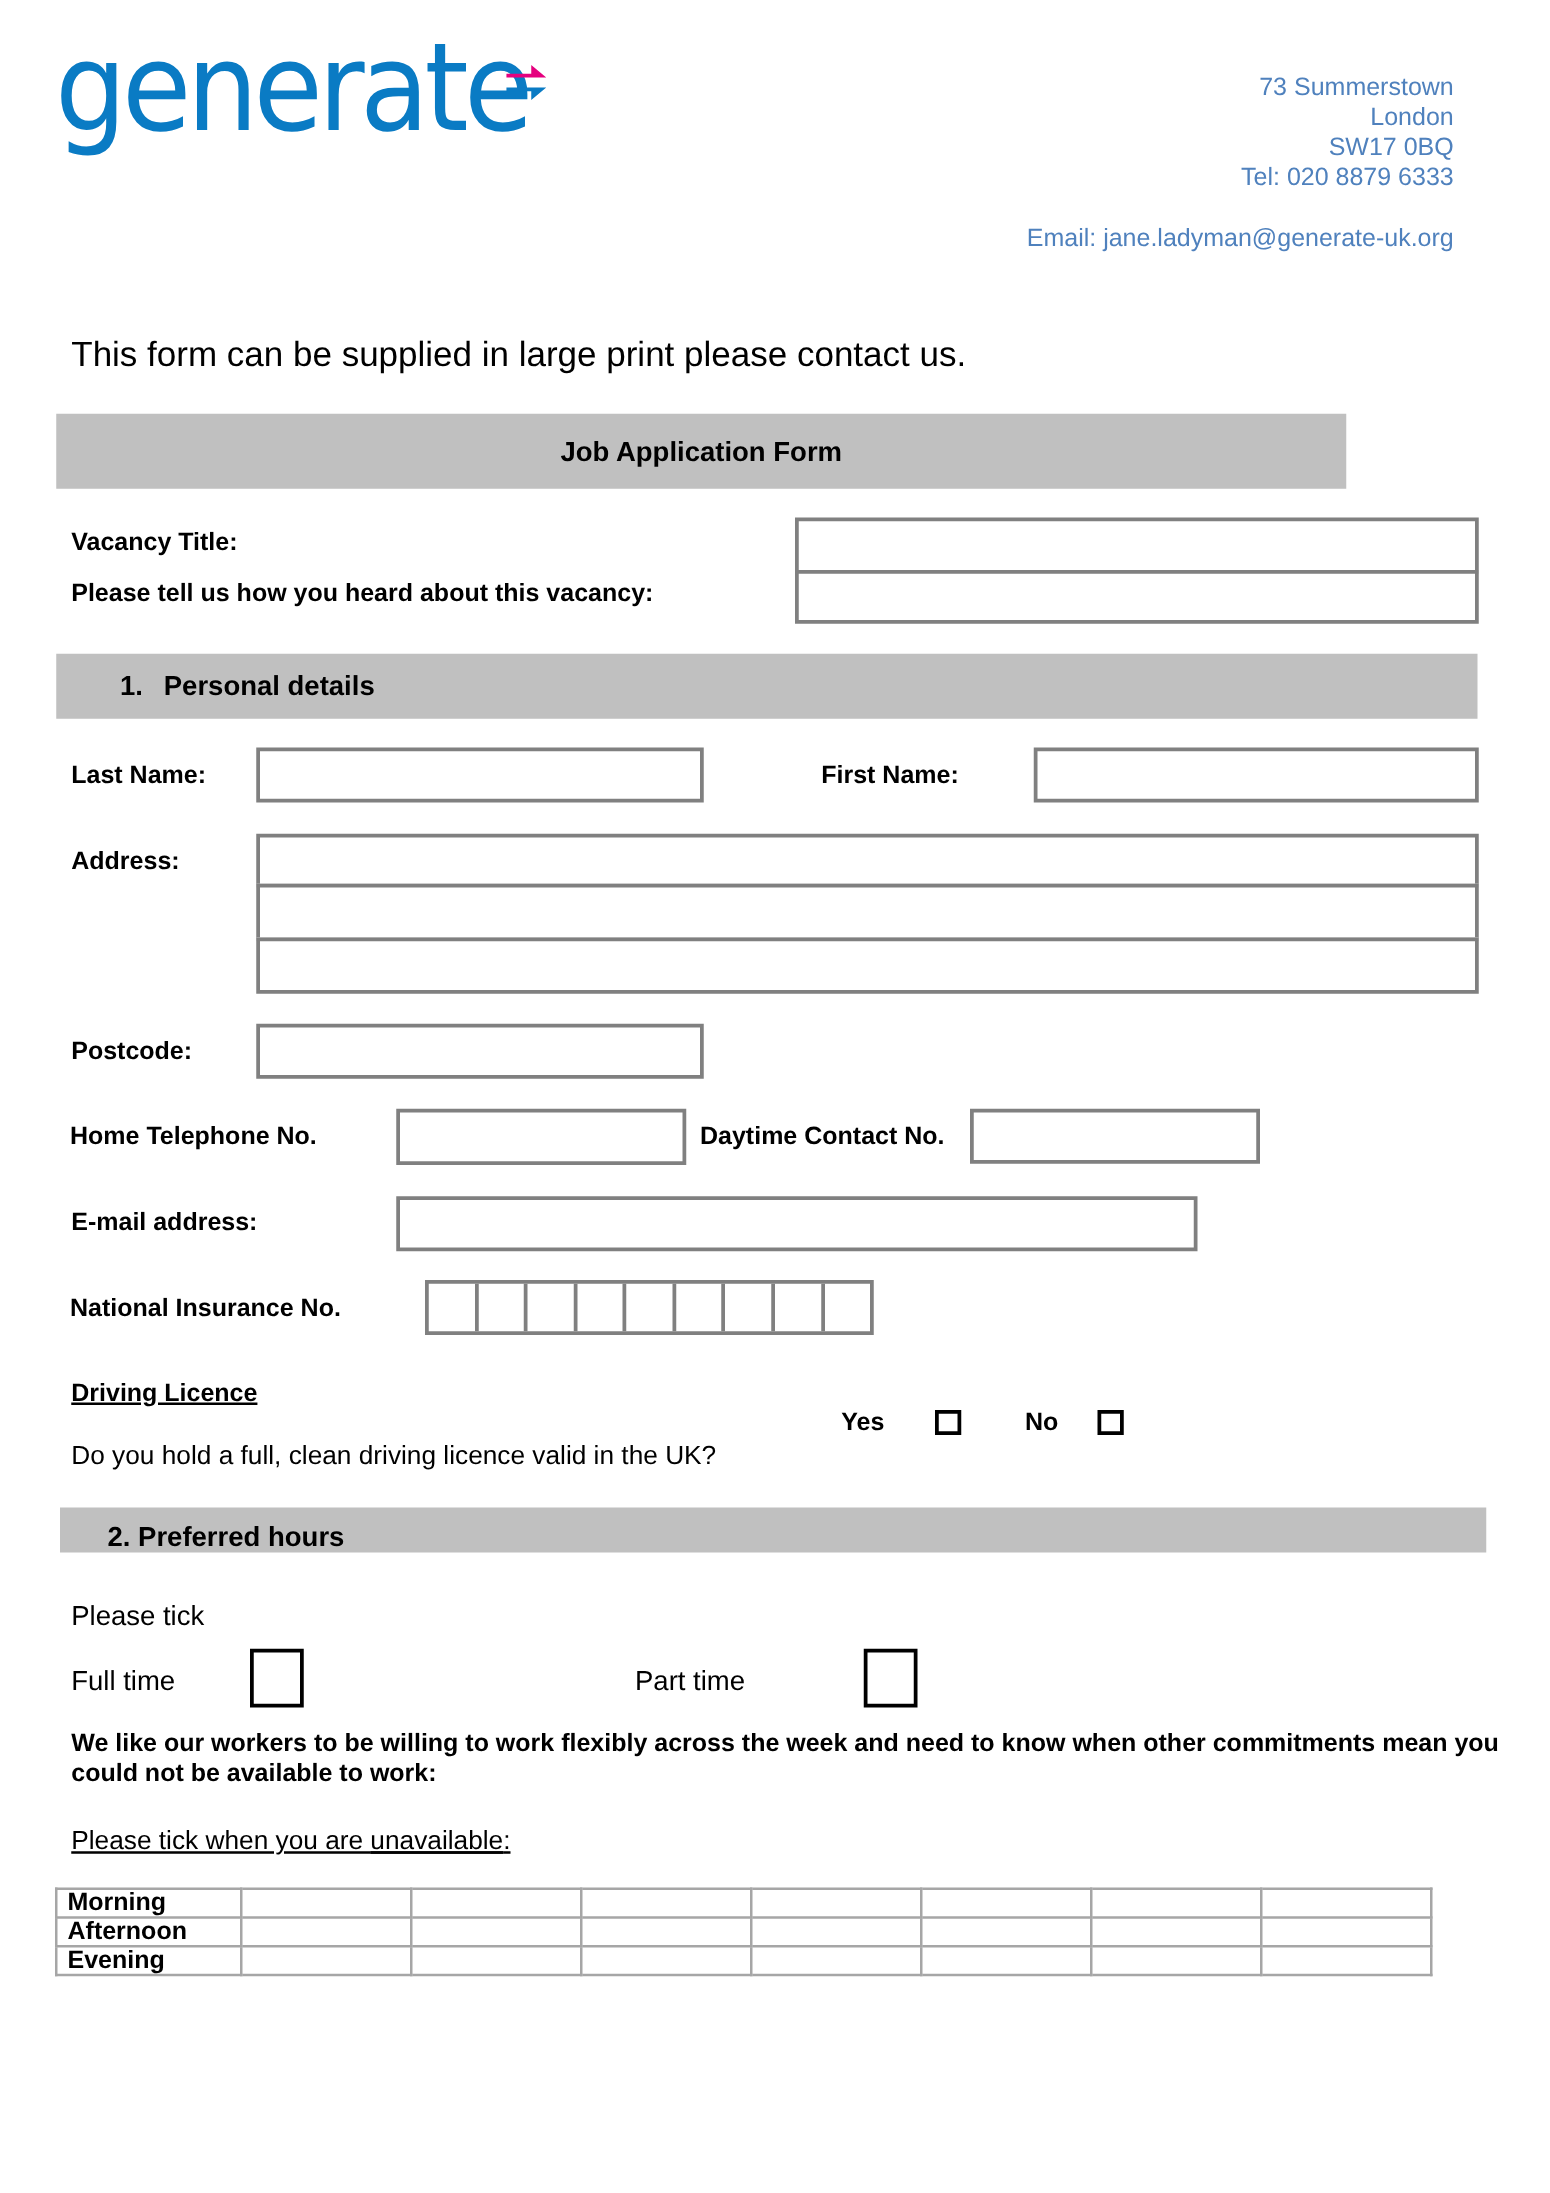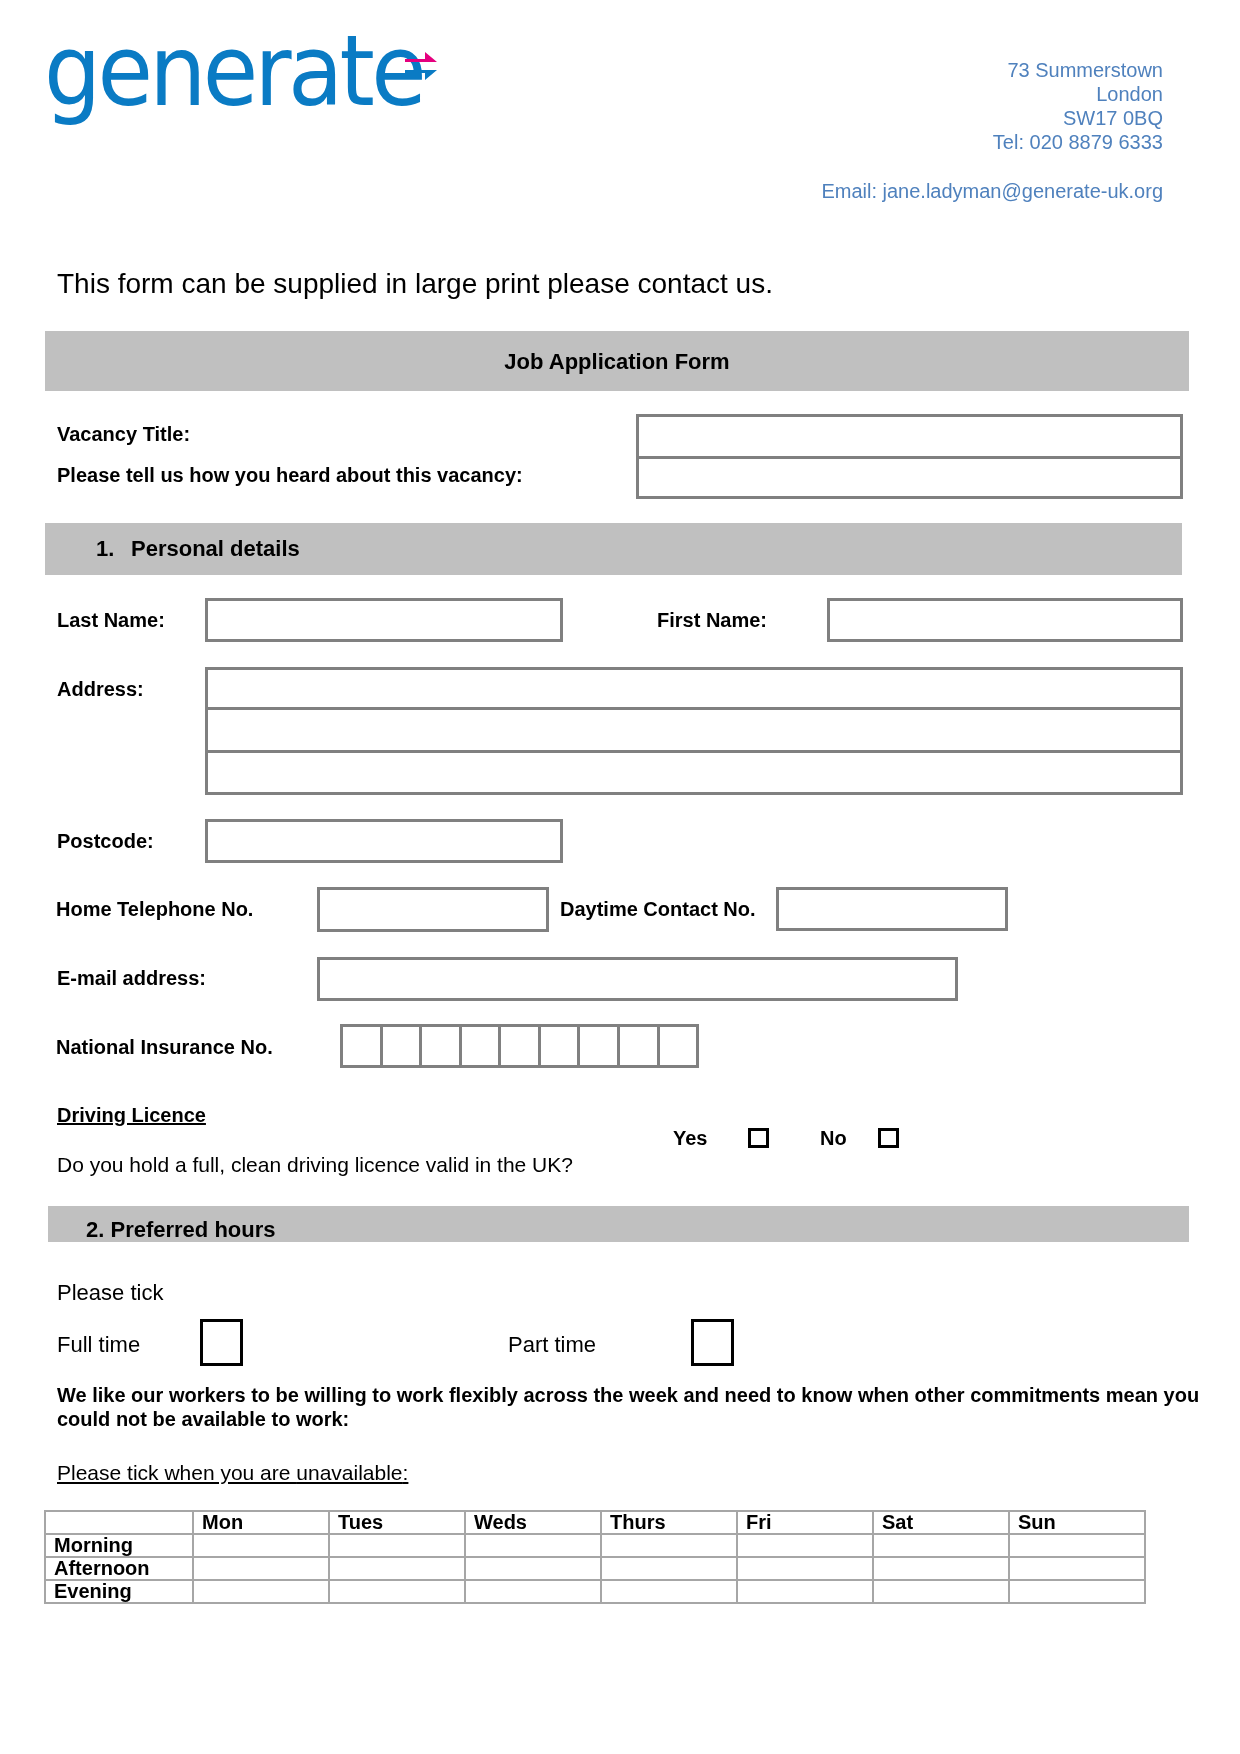--- a/index.html
+++ b/index.html
@@ -35,21 +35,21 @@
 </svg>
 
 <div class="contact" style="top:58px;margin-left:16px;">73 Summerstown</div>
 <div class="contact" style="top:82px;">London</div>
 <div class="contact" style="top:106px;">SW17 0BQ</div>
 <div class="contact" style="top:130px;">Tel: 020 8879 6333</div>
 <div class="contact" style="top:179px;">Email: jane.ladyman@generate-uk.org</div>
 
 <div class="notice">This form can be supplied in large print please contact us.</div>
 
-<div class="bar" style="left:45px; top:331px; width:1144px; height:60px;">
+<div class="bar" style="left:45px; top:331px; width:1032px; height:60px;">
   <div class="bar-title" style="left:0; right:0; top:18px; text-align:center;">Job Application Form</div>
 </div>
 
 <div class="lbl" style="left:57px; top:423px;">Vacancy Title:</div>
 <div class="lbl" style="left:57px; top:464px;">Please tell us how you heard about this vacancy:</div>
 <div class="box" style="left:636px; top:414px; width:547px; height:45px;"></div>
 <div class="box" style="left:636px; top:456px; width:547px; height:43px;"></div>
 
 <div class="bar" style="left:45px; top:523px; width:1137px; height:52px;">
   <div class="bar-title" style="left:51px; top:13px;">1.</div>
@@ -107,30 +107,20 @@
 <div class="txt" style="left:508px; top:1332px; font-size:22px;">Part time</div>
 <div class="chk" style="left:691px; top:1319px; width:43px; height:47px;"></div>
 
 <div class="lbl" style="left:57px; top:1383px; width:1150px; white-space:normal; line-height:24px; font-size:20px;">We like our workers to be willing to work flexibly across the week and need to know when other commitments mean you could not be available to work:</div>
 
 <div class="txt" style="left:57px; top:1461px;text-decoration:underline;"><span>Please tick when you are </span><span class="u">unavailable</span><span>:</span></div>
 
 <table class="hours">
   <tbody id="hours-body">
       <tr>
-        <td class="rowh"></td>
-        <td class="day">Mon</td>
-        <td class="day">Tues</td>
-        <td class="day">Weds</td>
-        <td class="day">Thurs</td>
-        <td class="day">Fri</td>
-        <td class="day">Sat</td>
-        <td class="day">Sun</td>
-      </tr>
-      <tr>
         <td class="rowh">Morning</td>
         <td class="day"></td>
         <td class="day"></td>
         <td class="day"></td>
         <td class="day"></td>
         <td class="day"></td>
         <td class="day"></td>
         <td class="day"></td>
       </tr>
       <tr>

